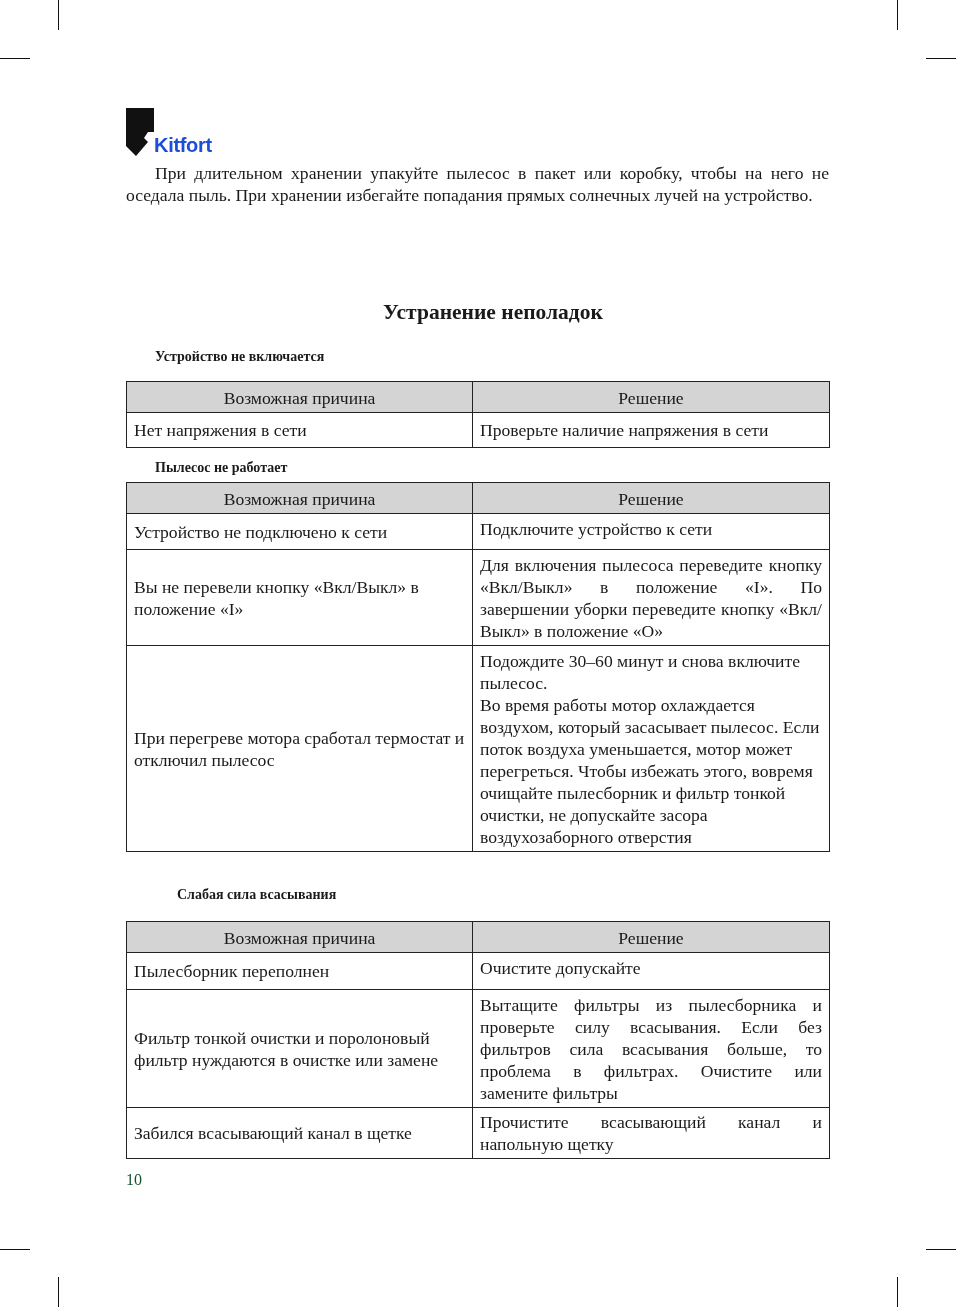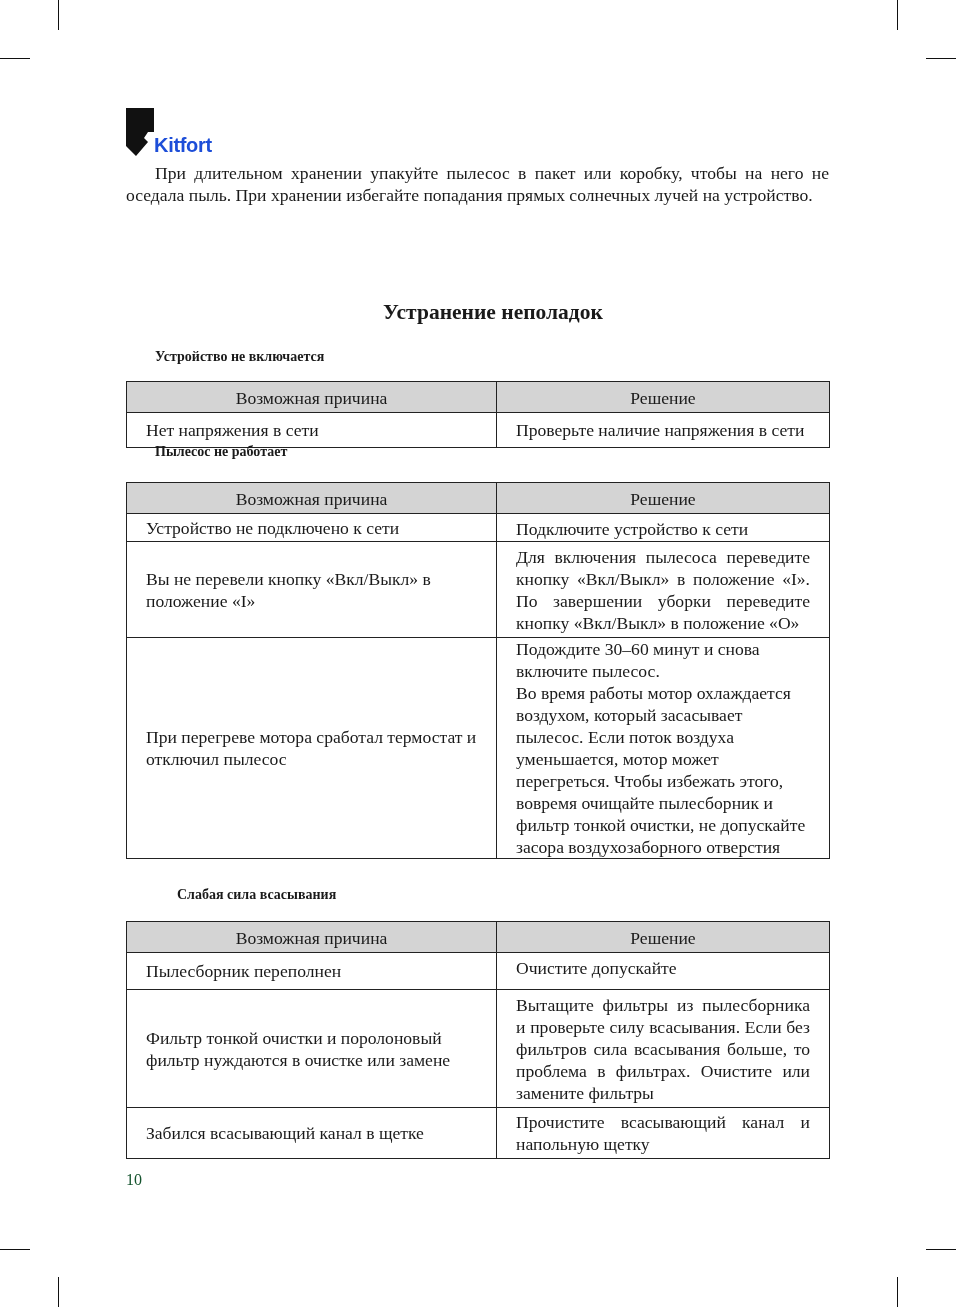--- a/index.html
+++ b/index.html
@@ -8,21 +8,21 @@
   .crop { position:absolute; background:#111; }
   .logo { position:absolute; left:126px; top:108px; width:100px; height:50px; }
   .logo-word { position:absolute; left:154px; top:134px; font-family:"Liberation Sans","DejaVu Sans",sans-serif;
                font-weight:bold; font-size:20px; letter-spacing:-0.3px; color:#1d4ed8; }
   .intro { position:absolute; left:126px; top:162px; width:703px; font-size:17.6px; line-height:22px;
            text-align:justify; text-indent:29px; margin:0; }
   .page-title { position:absolute; left:0; width:986px; top:300px; text-align:center; font-weight:bold;
                 font-size:21.5px; margin:0; }
   .sub { position:absolute; left:155px; font-weight:bold; font-size:14px; margin:0; }
   table { position:absolute; left:126px; width:704px; border-collapse:collapse; font-size:17.6px; line-height:22px; }
-  td, th { border:1px solid #222; padding:0 19px; vertical-align:middle; }
+  td, th { border:1px solid #222; padding:0 7px; vertical-align:middle; }
   th { background:#d4d4d4; font-weight:normal; text-align:center; height:29px; padding-top:1px; }
   td.c1 { width:331px; text-align:left; }
   td.c2 { text-align:justify;margin-left:32px; }
   td.top { vertical-align:top; }
   .pagenum { position:absolute; left:126px; top:1171px; font-size:16px; color:#14532d; }
 </style>
 </head>
 <body>
 
 <div class="crop" style="left:58px;top:0;width:1px;height:30px;"></div>
@@ -50,28 +50,28 @@
     <th>Возможная причина</th>
     <th>Решение</th>
   </tr>
   <tr style="height:35px;">
     <td class="c1">Нет напряжения в сети</td>
     <td class="c2">Проверьте наличие напряжения в сети</td>
   </tr>
 </tbody>
   </table>
 
-<h2 class="sub" style="top:444px;">Пылесос не работает</h2>
+<h2 class="sub" style="top:460px;">Пылесос не работает</h2>
 <table style="top:482px;">
   <tbody>
       <tr>
     <th>Возможная причина</th>
     <th>Решение</th>
   </tr>
-  <tr style="height:28px;">
+  <tr style="height:36px;">
     <td class="c1">Устройство не подключено к сети</td>
     <td class="c2 top" style="padding-top:4px;">Подключите устройство к сети</td>
   </tr>
   <tr style="height:96px;">
     <td class="c1">Вы не перевели кнопку «Вкл/Выкл» в положение «I»</td>
     <td class="c2">Для включения пылесоса переведите кнопку «Вкл/Выкл» в положение «I». По завершении уборки переведите кнопку «Вкл/Выкл» в положение «O»</td>
   </tr>
   <tr style="height:206px;">
     <td class="c1">При перегреве мотора сработал термостат и отключил пылесос</td>
     <td class="c2" style="white-space:pre-line;text-align:left;">Подождите 30–60 минут и снова включите пылесос.

